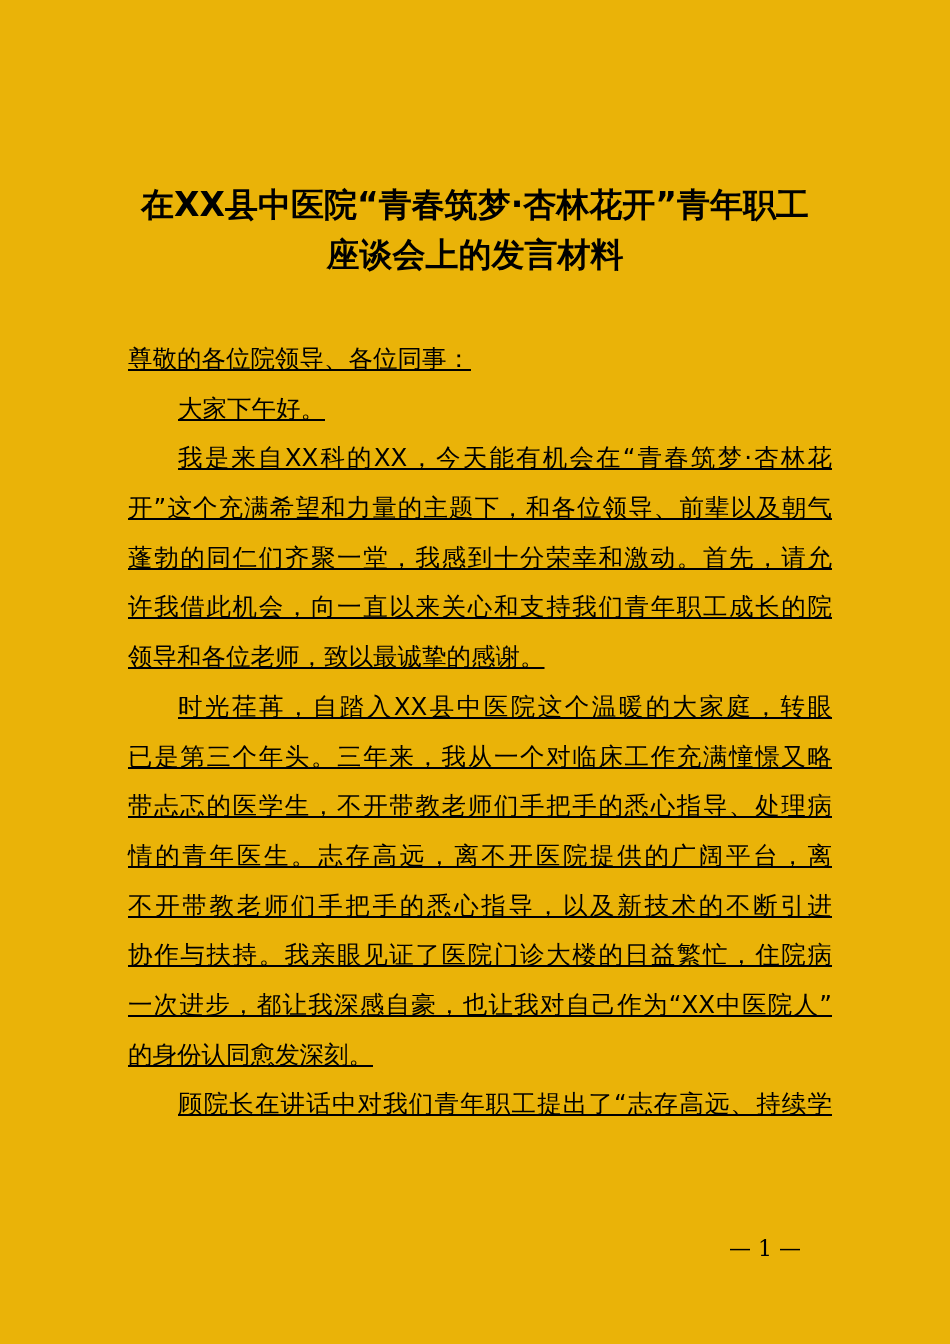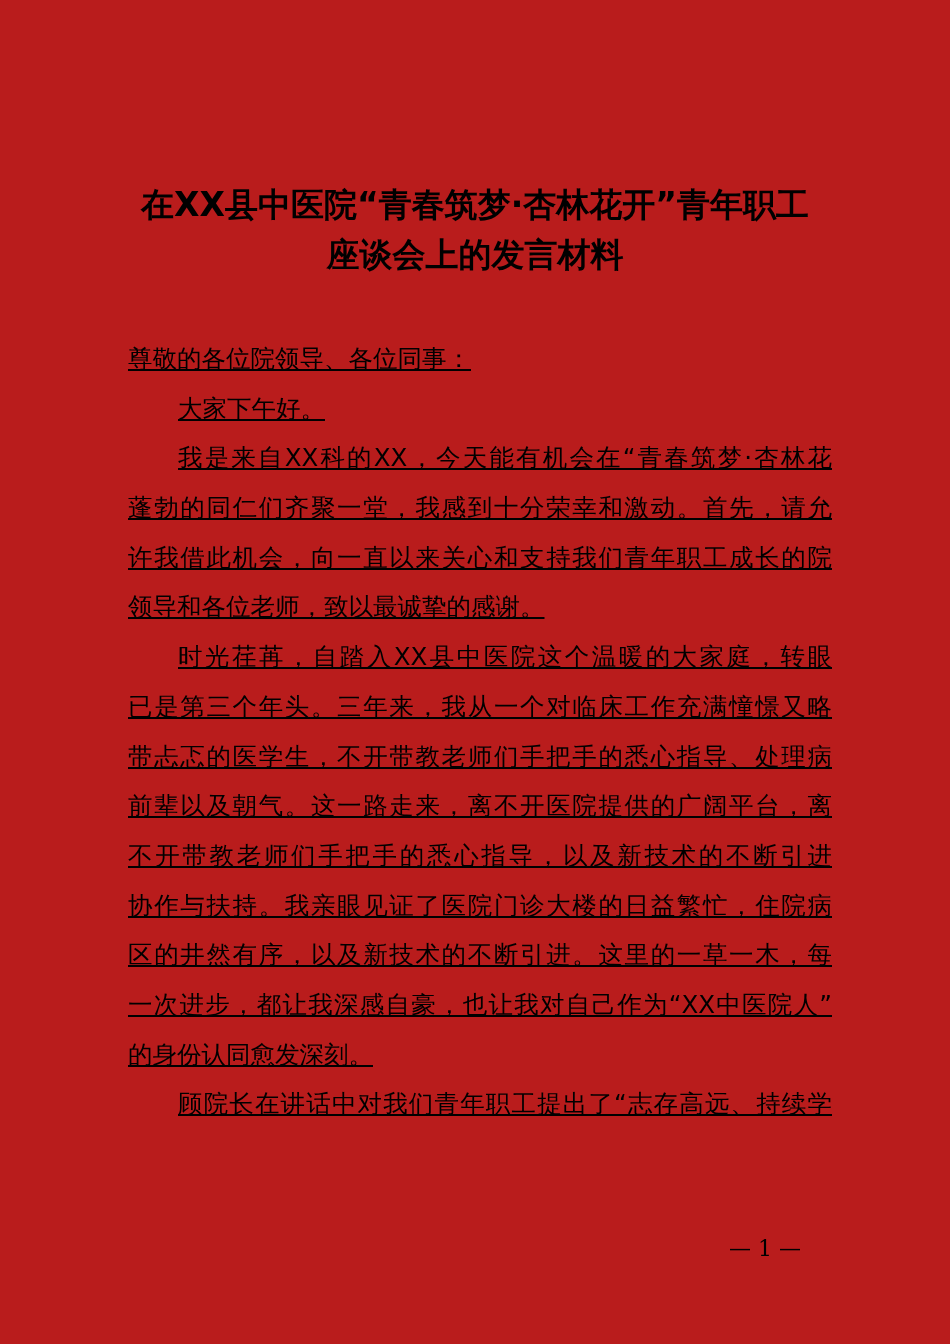--- a/index.html
+++ b/index.html
@@ -13,21 +13,21 @@
     position: relative;
     overflow: hidden;
     font-family: "DejaVu Sans", "Liberation Sans", sans-serif;
     color: #000000;
   }
   .page {
     position: absolute;
     left: 0; top: 0;
     width: 950px;
     height: 1344px;
-    background: #b91c1c;
+    background: #eab308;
   }
   .title {
     position: absolute;
     left: 100px;
     width: 750px;
     top: 180px;
     text-align: center;
     font-weight: bold;
     font-size: 33px;
     line-height: 50px;
@@ -80,31 +80,31 @@
     <span class="title-line">在XX县中医院“青春筑梦·杏林花开”青年职工</span>
     <span class="title-line">座谈会上的发言材料</span>
   </div>
 
   <div class="body-text">
     <span class="line last">尊敬的各位院领导、各位同事：</span>
 
     <span class="line indent last">大家下午好。</span>
 
     <span class="line indent">我是来自XX科的XX，今天能有机会在“青春筑梦·杏林花</span>
+    <span class="line">开”这个充满希望和力量的主题下，和各位领导、前辈以及朝气</span>
     <span class="line">蓬勃的同仁们齐聚一堂，我感到十分荣幸和激动。首先，请允</span>
     <span class="line">许我借此机会，向一直以来关心和支持我们青年职工成长的院</span>
     <span class="line last">领导和各位老师，致以最诚挚的感谢。</span>
 
     <span class="line indent">时光荏苒，自踏入XX县中医院这个温暖的大家庭，转眼</span>
     <span class="line">已是第三个年头。三年来，我从一个对临床工作充满憧憬又略</span>
     <span class="line">带忐忑的医学生，不开带教老师们手把手的悉心指导、处理病</span>
-    <span class="line">前辈以及朝气。这一路走来，离不开医院提供的广阔平台，离</span>
+    <span class="line">情的青年医生。志存高远，离不开医院提供的广阔平台，离</span>
     <span class="line">不开带教老师们手把手的悉心指导，以及新技术的不断引进</span>
     <span class="line">协作与扶持。我亲眼见证了医院门诊大楼的日益繁忙，住院病</span>
-    <span class="line">区的井然有序，以及新技术的不断引进。这里的一草一木，每</span>
     <span class="line">一次进步，都让我深感自豪，也让我对自己作为“XX中医院人”</span>
     <span class="line last">的身份认同愈发深刻。</span>
 
     <span class="line indent">顾院长在讲话中对我们青年职工提出了“志存高远、持续学</span>
   </div>
 
   <div class="page-number">— 1 —</div>
 </div>
 
 </body></html>

